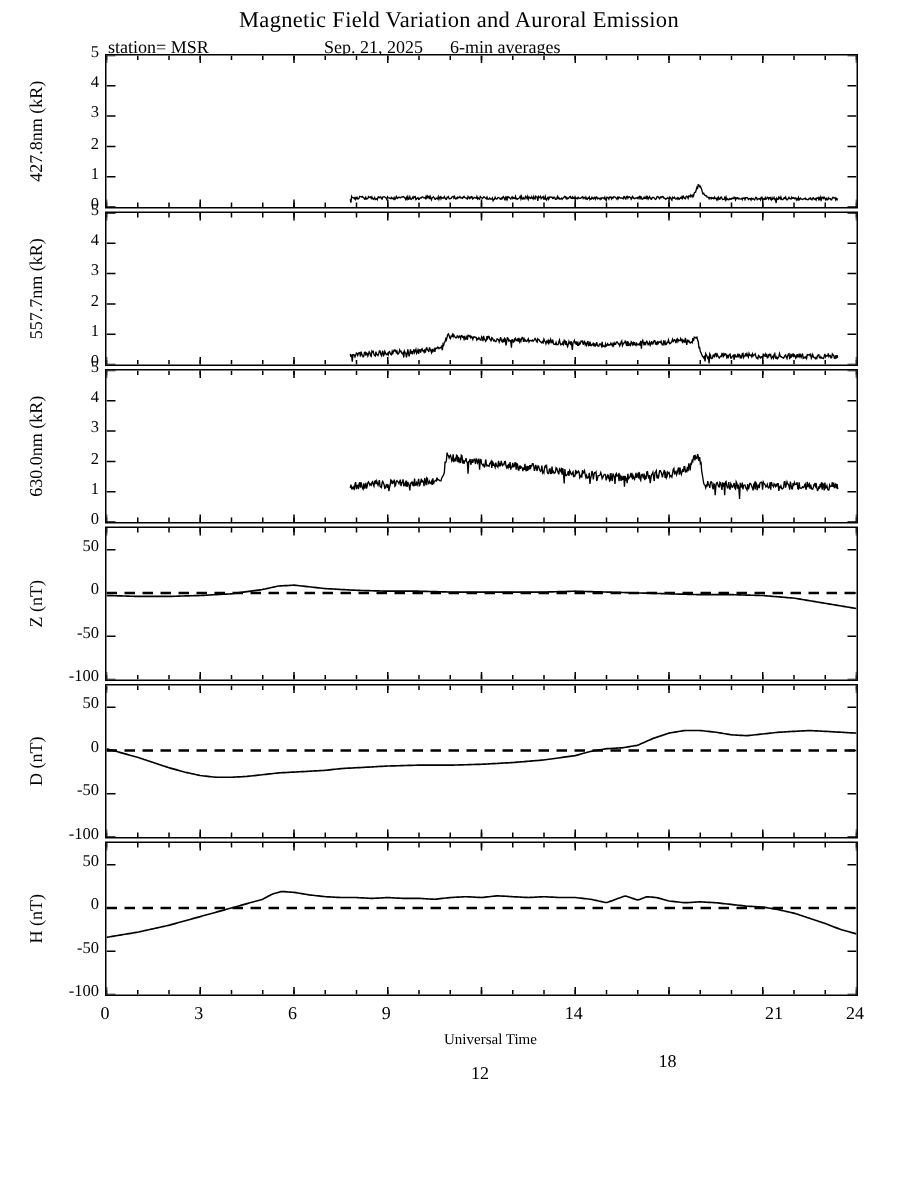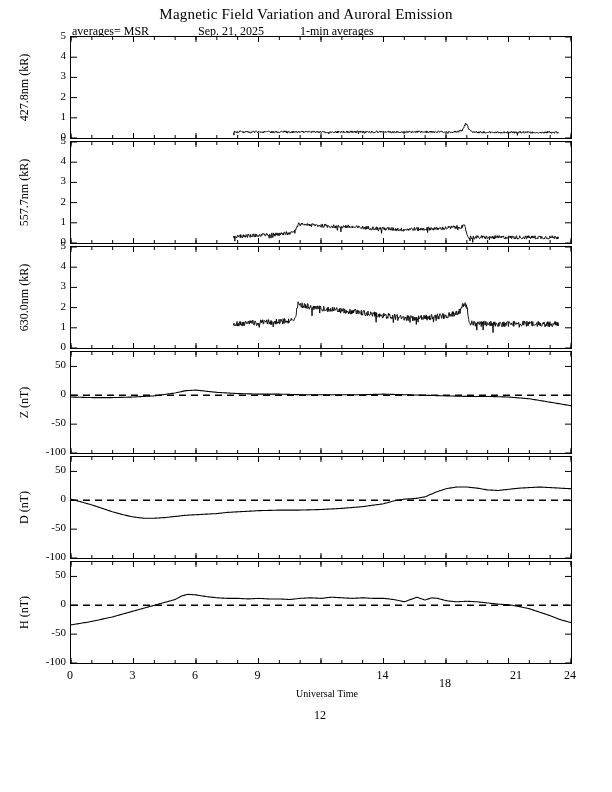--- a/index.html
+++ b/index.html
@@ -29,21 +29,21 @@
     letter-spacing: 0.2px;
   }
   .subtitle {
     position: absolute;
     top: 24px;
     left: 0;
     width: 612px;
     font-size: 12px;
   }
   .subtitle .s1 { position: absolute; left: 72px; }
-  .subtitle .s2 { position: absolute; left: 198px; }
+  .subtitle .s2 { position: absolute; left: 216px; }
   .subtitle .s3 { position: absolute; left: 300px; }
 
   .panel {
     position: absolute;
     left: 70px;
     width: 502px;
     border: 1px solid #000;
     box-sizing: border-box;
     background: #fff;
   }
@@ -78,23 +78,23 @@
     left: 76px;
   }
 </style>
 </head>
 <body>
 
 <div id="root">
 
   <div class="title">Magnetic Field Variation and Auroral Emission</div>
   <div class="subtitle">
-    <span class="s1">averages= MSR</span>
+    <span class="s1">station= MSR</span>
     <span class="s2">Sep. 21, 2025</span>
-    <span class="s3">1-min averages</span>
+    <span class="s3">6-min averages</span>
   </div>
 
   <div id="panels">
       <div class="panel" style="top: 36px; height: 103px;">
         <svg width="500" height="101">
           <line x1="0" y1="101" x2="6" y2="101" stroke="#000" stroke-width="1"></line>
           <line x1="500" y1="101" x2="494" y2="101" stroke="#000" stroke-width="1"></line>
           <line x1="0" y1="80.8" x2="6" y2="80.8" stroke="#000" stroke-width="1"></line>
           <line x1="500" y1="80.8" x2="494" y2="80.8" stroke="#000" stroke-width="1"></line>
           <line x1="0" y1="60.599999999999994" x2="6" y2="60.599999999999994" stroke="#000" stroke-width="1"></line>
@@ -630,16 +630,16 @@
     <div class="ytick" style="top: 655px; left: 32px;">-100</div>
     <div class="ytick" style="top: 626.143px; left: 32px;">-50</div>
     <div class="ytick" style="top: 597.286px; left: 32px;">0</div>
     <div class="ytick" style="top: 568.429px; left: 32px;">50</div>
     <div class="xtick" style="left: 55px; top: 668px;">0</div>
     <div class="xtick" style="left: 117.5px; top: 668px;">3</div>
     <div class="xtick" style="left: 180px; top: 668px;">6</div>
     <div class="xtick" style="left: 242.5px; top: 668px;">9</div>
     <div class="xtick" style="left: 305px; top: 668px; margin-top: 40px;">12</div>
     <div class="xtick" style="left: 367.5px; top: 668px;">14</div>
-    <div class="xtick" style="left: 430px; top: 676px;">18</div>
+    <div class="xtick" style="left: 430px; top: 700px;">18</div>
     <div class="xtick" style="left: 501px; top: 668px;">21</div>
     <div class="xtick" style="left: 555px; top: 668px;">24</div>
   </div>
 
 </body></html>

